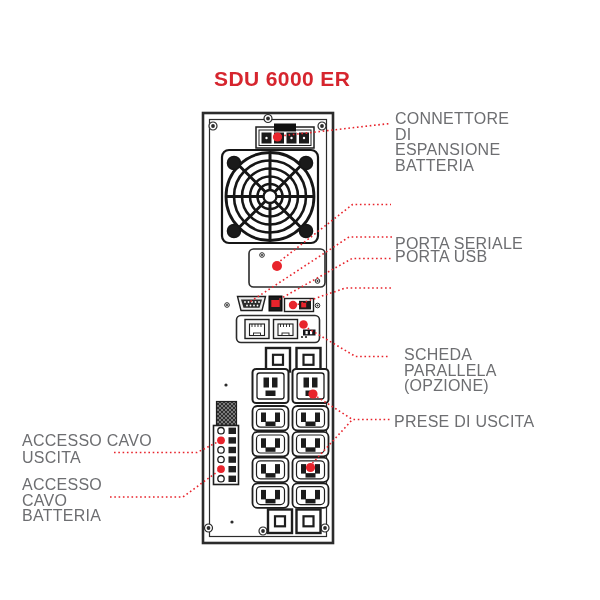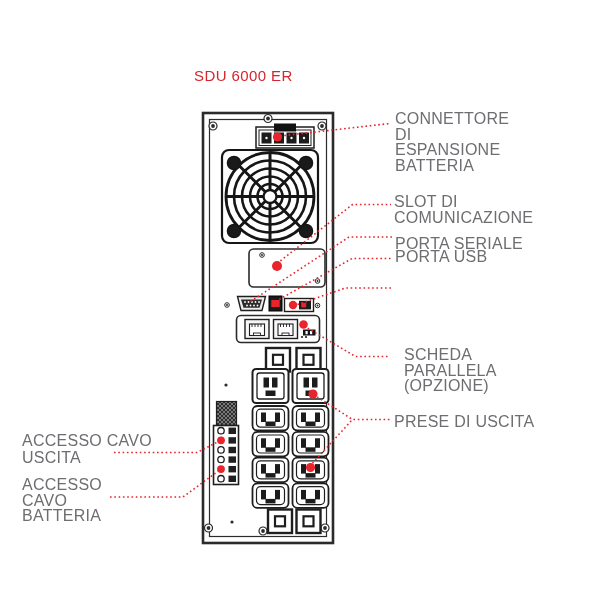--- a/index.html
+++ b/index.html
@@ -1,22 +1,22 @@
 <!DOCTYPE html>
 <html style="--title-red: #d6252e; --line-red: #e8242c; --label-gray: #6d6e71;"><head>
 <meta charset="utf-8">
 <style>
   html,body{margin:0;padding:0;background:#ffffff;}
   .stage{
     position:relative;width:600px;height:600px;background:#ffffff;overflow:hidden;
     font-family:"Liberation Sans", sans-serif;
   }
   .title{
-    position:absolute;left:194px;top:67px;
-    font-size:15px;font-weight:400;letter-spacing:.4px;
+    position:absolute;left:214px;top:67px;
+    font-size:21px;font-weight:700;letter-spacing:.4px;
     color:var(--title-red,#d6252e);white-space:nowrap;
   }
   .lbl{
     position:absolute;font-size:16px;line-height:15.5px;letter-spacing:.25px;
     color:var(--label-gray,#6d6e71);white-space:pre-line;
   }
   .lbl.wide2{line-height:17px;}
   svg{position:absolute;left:0;top:0;}
   .callout-line{
     stroke:var(--line-red,#e8242c);stroke-width:1.6;fill:none;
@@ -220,21 +220,20 @@
       <circle class="marker-dot" cx="310.5" cy="467.5" r="4.6"></circle>
       <circle class="marker-dot" cx="221" cy="440.3" r="3.9"></circle>
       <circle class="marker-dot" cx="221" cy="469.1" r="3.9"></circle>
     </g>
   </svg>
 
   <div class="lbl" style="left:395px;top:111px;width:120px">CONNETTORE
 DI ESPANSIONE
 BATTERIA</div>
 
-  <div class="lbl" style="left:394px;top:194px;width:190px">SLOT DI COMUNICAZIONE</div>
 
   <div class="lbl" style="left:395px;top:236px;width:150px">PORTA SERIALE</div>
 
   <div class="lbl" style="left:395px;top:249px;width:150px">PORTA USB</div>
 
 
   <div class="lbl" style="left:404px;top:347px;width:160px">SCHEDA PARALLELA
 (OPZIONE)</div>
 
   <div class="lbl" style="left:394px;top:414px;width:160px">PRESE DI USCITA</div>

